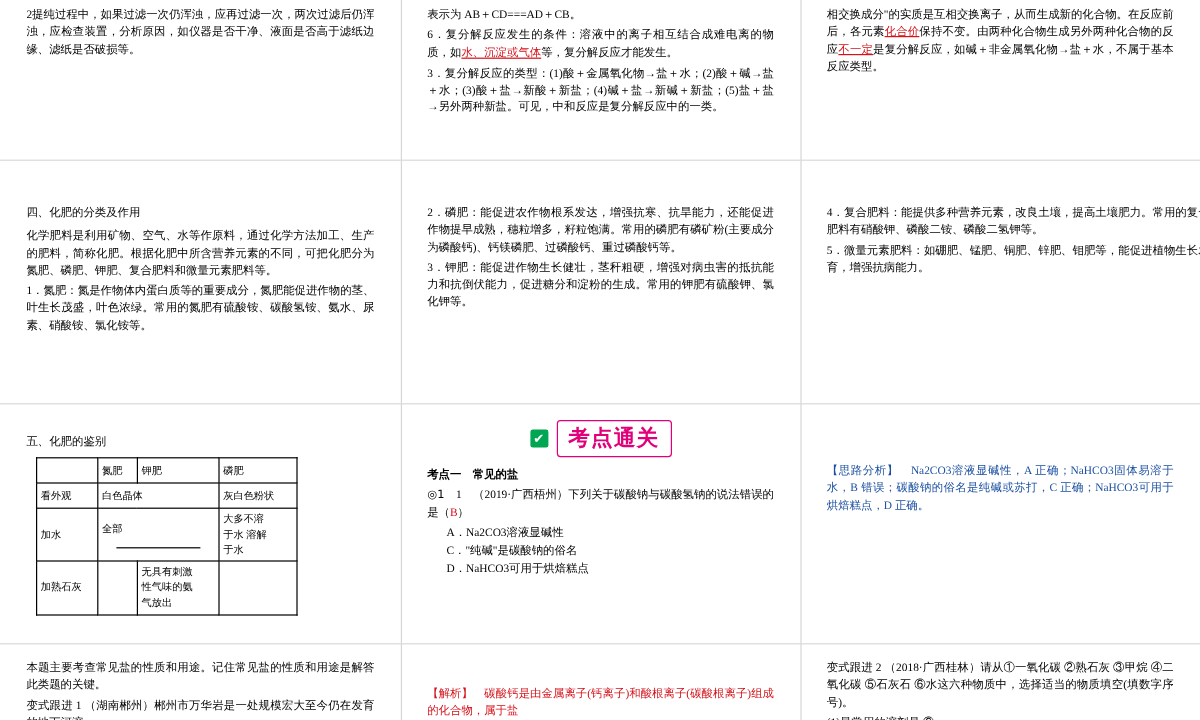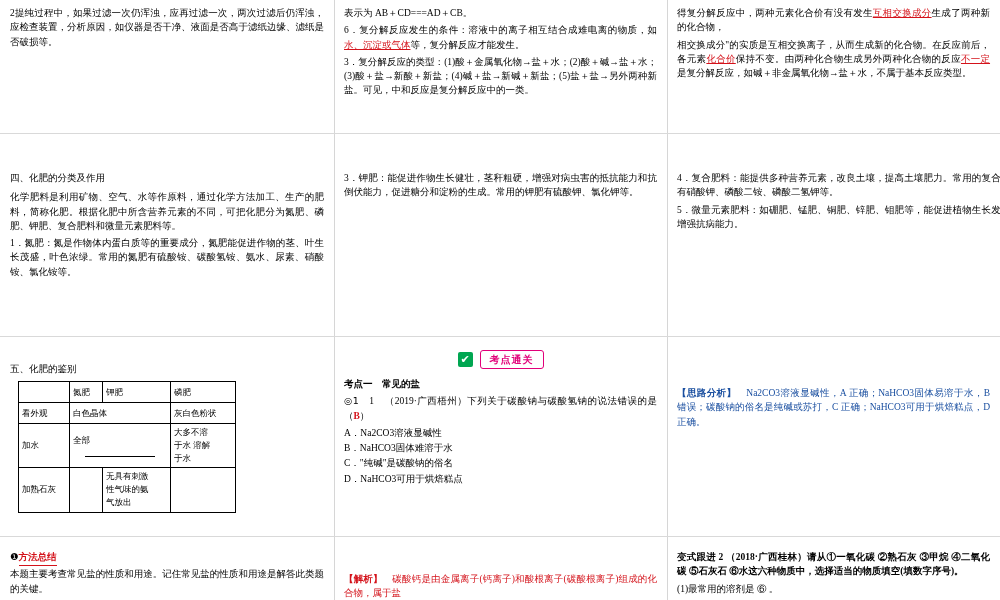--- a/index.html
+++ b/index.html
@@ -11,51 +11,51 @@
     line-height:1.5;
     color:#000;
     overflow:hidden;
     position:relative;
   }
   .page{position:relative;width:1000px;height:600px;}
   .vline{position:absolute;top:0;width:1px;height:600px;background:#d6d6d6;}
   .cell{
     position:absolute;
     box-sizing:border-box;
-    padding:6px 10px;
+    padding:6px 22px;
   }
   .hline{position:absolute;height:1px;background:#d9d9d9;}
   p{margin:0 0 3px 0;text-align:justify;}
   .sec-title{font-weight:normal;margin:0 0 5px 0;}
   .red{color:#d4121a;}
   .redu{color:#d4121a;text-decoration:underline;}
-  .bold{font-weight:bold;}
+  .bold{font-weight:normal;}
   .blue{color:#1a4fa0;}
 
   
   .ftab{border-collapse:collapse;width:218px;margin:4px 0 0 8px;font-size:8.5px;}
   .ftab td{border:1px solid #000;padding:2px 3px;text-align:left;vertical-align:middle;height:16px;}
   .ftab td.lab{width:44px;}
   .ftab .tall{height:34px;}
   .ftab .tall2{height:40px;}
   .sub-u{display:block;border-bottom:1px solid #000;width:70px;margin:0 auto;height:9px;}
 
   
   .banner{display:flex;align-items:center;justify-content:center;gap:7px;margin:4px 0 8px 0;}
   .chk{
     width:15px;height:15px;background:#00a651;border-radius:2px;
     color:#fff;font-size:11px;line-height:15px;text-align:center;font-family:"DejaVu Sans",sans-serif;
   }
   .banner-box{
     border:1.5px solid #e2007a;border-radius:3px;
-    padding:1px 9px;color:#e2007a;font-weight:bold;font-size:10px;
+    padding:1px 9px;color:#e2007a;font-weight:bold;font-size:18px;
     font-family:"Liberation Sans",sans-serif;letter-spacing:1px;
   }
   .kaodian{font-weight:bold;margin:0 0 3px 0;}
-  .opt{margin:0 0 1px 0;}
+  .opt{margin:0 0 1px 16px;}
   .circ{font-family:"DejaVu Sans",sans-serif;}
   .fangfa{font-weight:bold;color:#d4121a;}
   .fangfa-wrap{position:relative;display:inline-block;}
   .fangfa-wrap:after{content:"";position:absolute;left:0;right:0;bottom:-2px;height:1px;background:#d4121a;}
 </style>
 </head>
 <body>
 
 <div class="page">
 
@@ -111,54 +111,52 @@
         <td class="lab tall2">加熟石灰</td>
         <td class="tall2"></td>
         <td class="tall2">无具有刺激<br>性气味的氨<br>气放出</td>
         <td class="tall2"></td>
       </tr>
     </tbody>
       </table>
   </div>
 
   <div class="cell" style="left:0;top:544px;width:334px;">
-    <p><span class="circ">❶</span><span class="fangfa fangfa-wrap">方法总结</span></p>
     <p>本题主要考查常见盐的性质和用途。记住常见盐的性质和用途是解答此类题的关键。</p>
     <p class="bold">变式跟进 1 （湖南郴州）郴州市万华岩是一处规模宏大至今仍在发育的地下河溶</p>
   </div>
 
   <div class="cell" style="left:334px;top:0;width:333px;">
     <p>表示为 AB＋CD===AD＋CB。</p>
     <p><span>6．复分解反应发生的条件：溶液中的离子相互结合成难电离的物质，如</span><span class="redu">水、沉淀或气体</span><span>等，复分解反应才能发生。</span></p>
     <p>3．复分解反应的类型：(1)酸＋金属氧化物→盐＋水；(2)酸＋碱→盐＋水；(3)酸＋盐→新酸＋新盐；(4)碱＋盐→新碱＋新盐；(5)盐＋盐→另外两种新盐。可见，中和反应是复分解反应中的一类。</p>
   </div>
 
   <div class="cell" style="left:334px;top:165px;width:333px;">
+    <p>2．磷肥：能促进农作物根系发达，增强抗寒、抗旱能力，还能促进作物提早成熟，穗粒增多，籽粒饱满。常用的磷肥有磷矿粉(主要成分为磷酸钙)、钙镁磷肥、过磷酸钙、重过磷酸钙等。</p>
     <p>3．钾肥：能促进作物生长健壮，茎秆粗硬，增强对病虫害的抵抗能力和抗倒伏能力，促进糖分和淀粉的生成。常用的钾肥有硫酸钾、氯化钾等。</p>
   </div>
 
   <div class="cell" style="left:334px;top:340px;width:333px;">
     <div class="banner">
       <span class="chk">✔</span>
       <span class="banner-box">考点通关</span>
     </div>
     <p class="kaodian">考点一　常见的盐</p>
     <p><span class="circ">◎1</span>　<span>1　（2019·广西梧州）下列关于碳酸钠与碳酸氢钠的说法错误的是（</span><span class="red bold">B</span><span>）</span></p>
     <p class="opt">A．Na2CO3溶液显碱性</p>
-    <p class="opt">B．NaHCO3固体难溶于水</p>
     <p class="opt">C．"纯碱"是碳酸钠的俗名</p>
     <p class="opt">D．NaHCO3可用于烘焙糕点</p>
   </div>
 
   <div class="cell" style="left:334px;top:566px;width:333px;">
     <p><span class="red bold">【解析】</span>　<span class="red">碳酸钙是由金属离子(钙离子)和酸根离子(碳酸根离子)组成的化合物，属于盐</span></p>
   </div>
 
   <div class="cell" style="left:667px;top:0;width:333px;">
-    <p><span>得复分解反应中，两种元素化合价有没有发生</span><span class="redu">互相交换成分</span><span>生成了两种新的化合物，</span></p>
     <p><span>相交换成分"的实质是互相交换离子，从而生成新的化合物。在反应前后，各元素</span><span class="redu">化合价</span><span>保持不变。由两种化合物生成另外两种化合物的反应</span><span class="redu">不一定</span><span>是复分解反应，如碱＋非金属氧化物→盐＋水，不属于基本反应类型。</span></p>
   </div>
 
   <div class="cell" style="left:667px;top:165px;width:363px;">
     <p>4．复合肥料：能提供多种营养元素，改良土壤，提高土壤肥力。常用的复合肥料有硝酸钾、磷酸二铵、磷酸二氢钾等。</p>
     <p>5．微量元素肥料：如硼肥、锰肥、铜肥、锌肥、钼肥等，能促进植物生长发育，增强抗病能力。</p>
   </div>
 
   <div class="cell" style="left:667px;top:380px;width:333px;">
     <p class="blue"><span class="bold">【思路分析】</span>　<span>Na2CO3溶液显碱性，A 正确；NaHCO3固体易溶于水，B 错误；碳酸钠的俗名是纯碱或苏打，C 正确；NaHCO3可用于烘焙糕点，D 正确。</span></p>

